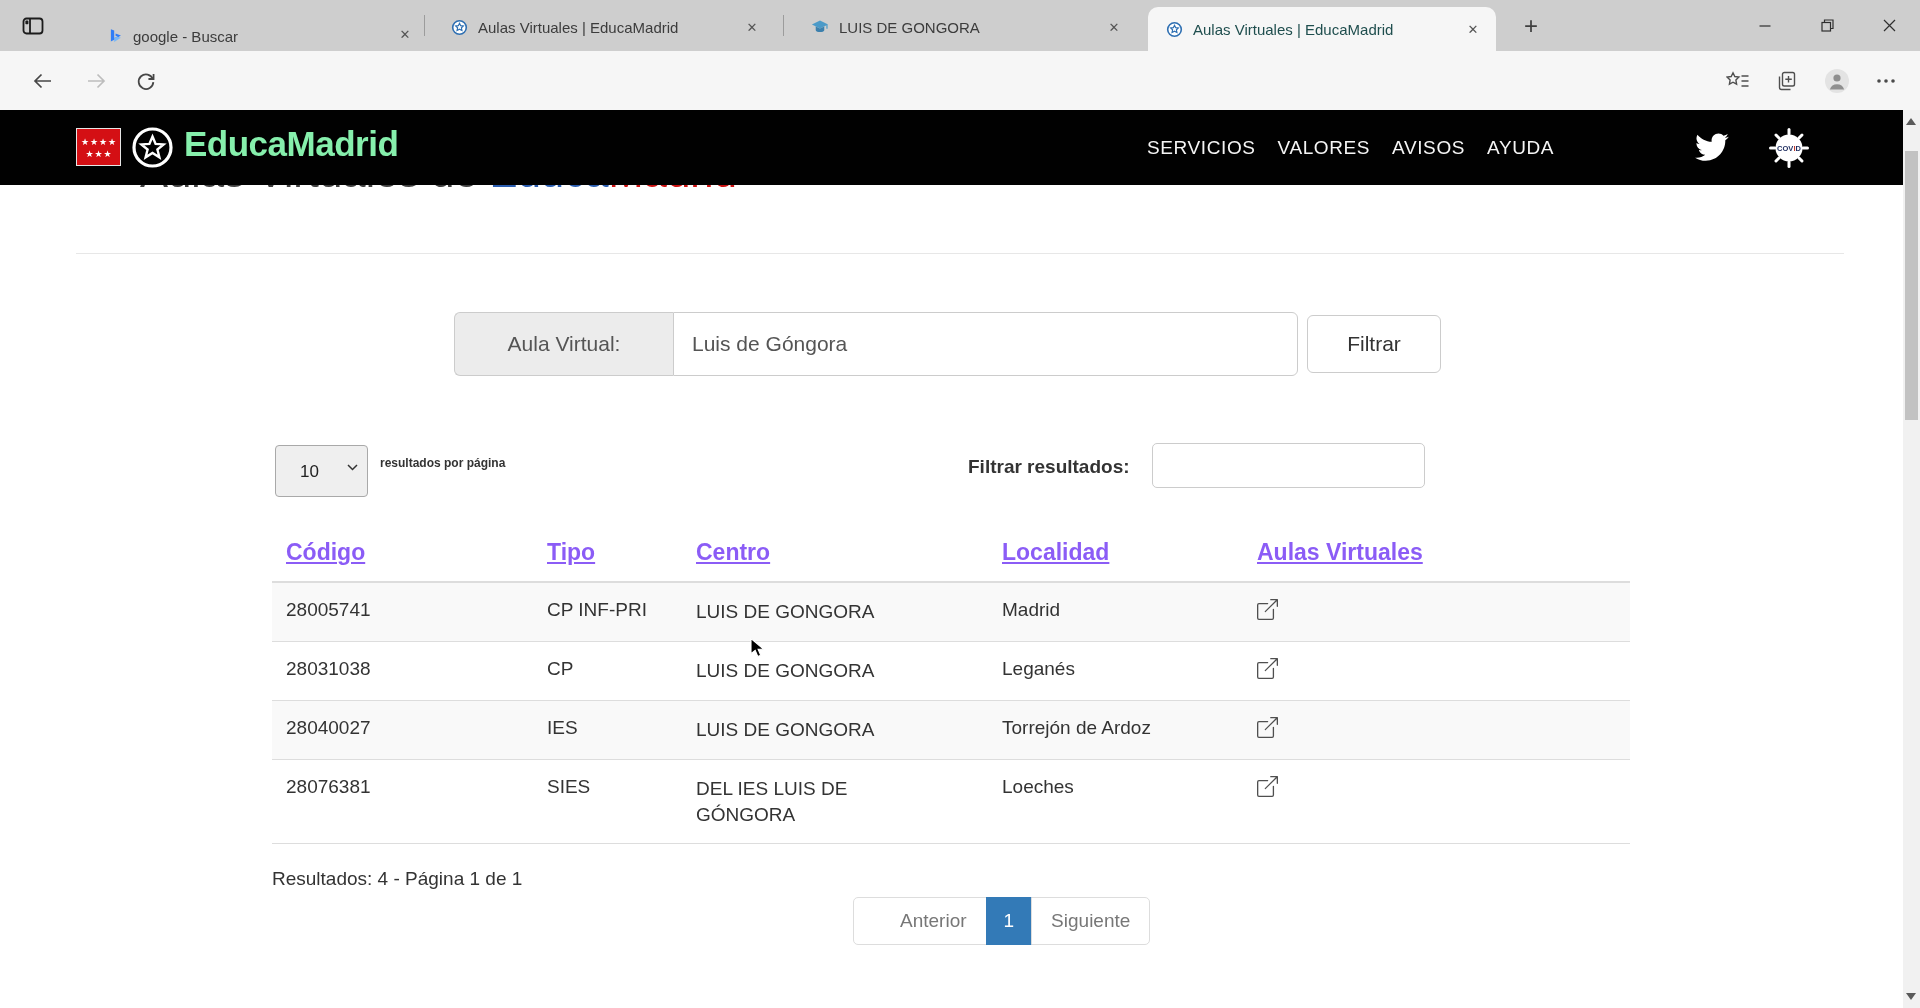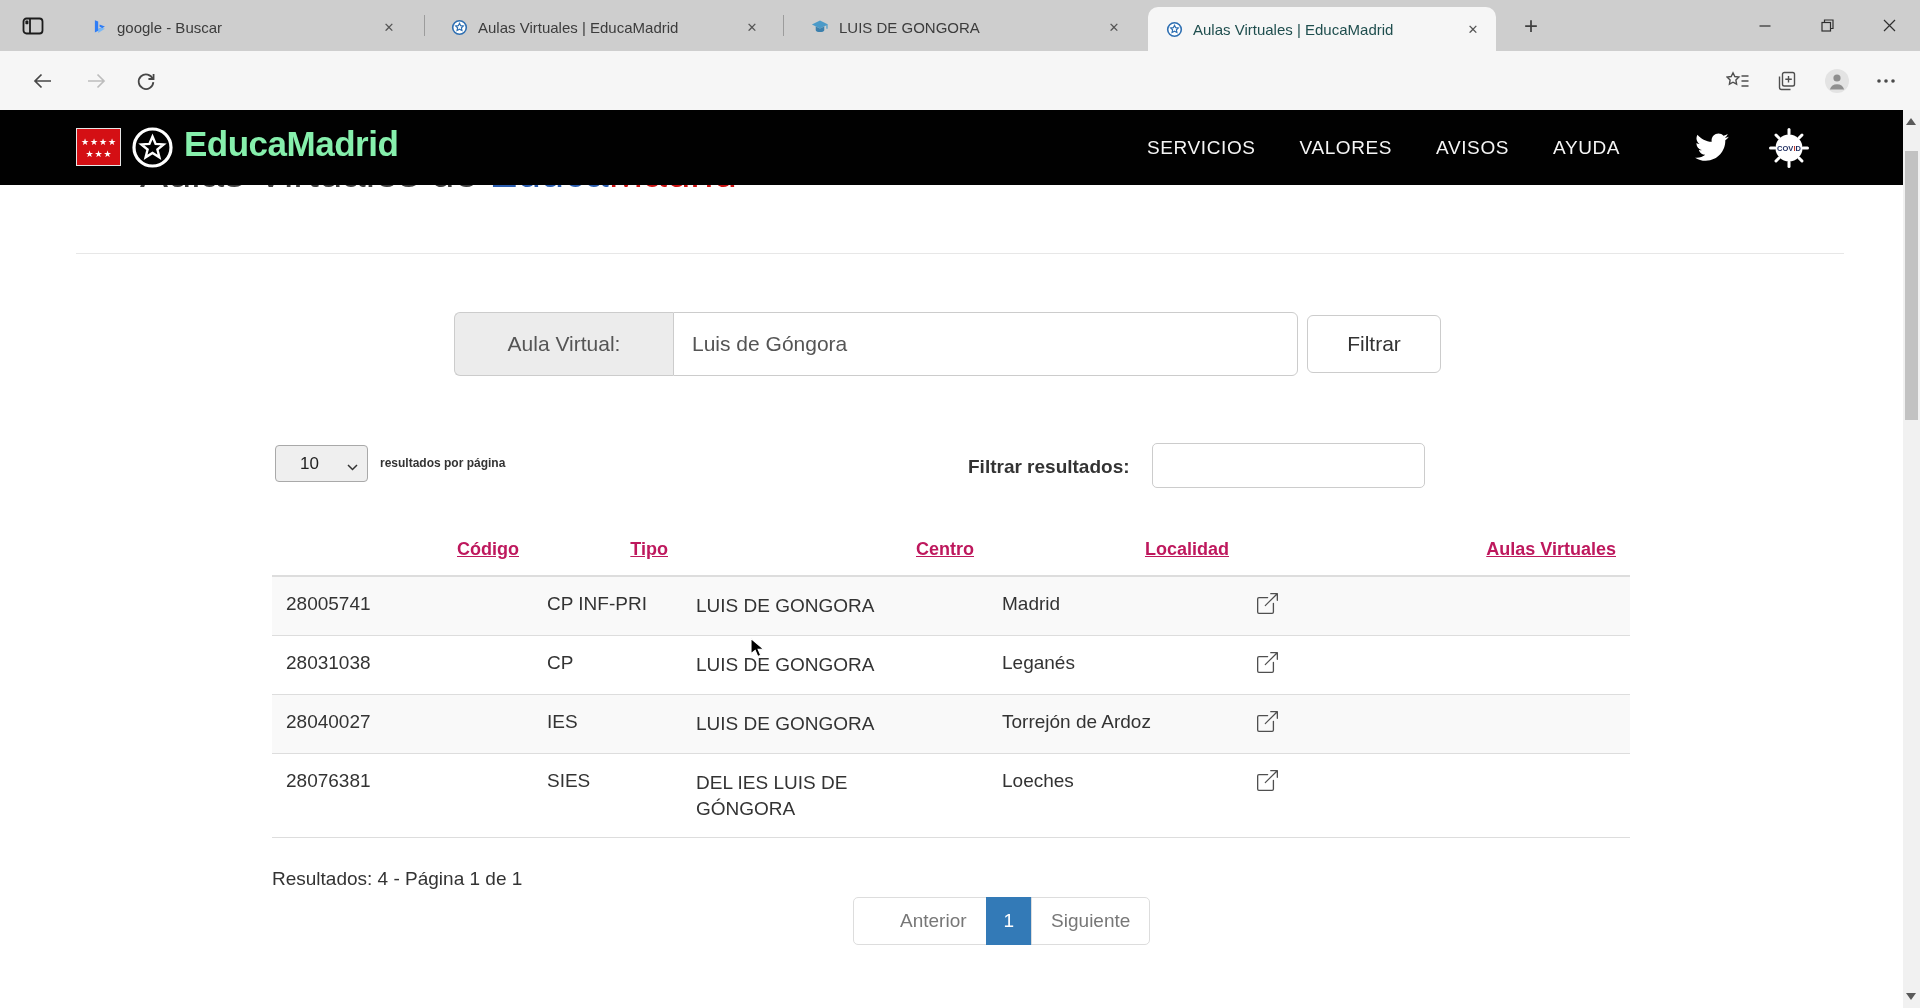--- a/index.html
+++ b/index.html
@@ -31,51 +31,51 @@
   .addressbar .url { margin-left:11px; font-size:17px; color:#2b2b2b; white-space:nowrap; }
   .ab-right { position:absolute; right:12px; top:0; height:38px; display:flex; align-items:center; gap:18px; }
   .tb-right { position:absolute; right:24px; top:12px; height:36px; display:flex; align-items:center; gap:26px; }
   .tbicon { cursor:pointer; }
 
   
   .siteheader { position:absolute; left:0; top:110px; width:1903px; height:75px; background:#010101; }
   .flag { position:absolute; left:76px; top:18px; width:45px; height:38px; background:#d40f14; border:1px solid #e6e6e6; }
   .logo-circle { position:absolute; left:130px; top:15px; }
   .brand { position:absolute; left:184px; top:14px; font-size:35px; font-weight:700; color:#86efac; letter-spacing:-0.5px; }
-  .mainnav { position:absolute; left:1147px; top:0; height:75px; display:flex; align-items:center; gap:44px; }
+  .mainnav { position:absolute; left:1147px; top:0; height:75px; display:flex; align-items:center; gap:22px; }
   .mainnav .navitem { font-size:19px; color:#f5f5f5; letter-spacing:0.6px; cursor:pointer; white-space:nowrap; }
   .hdr-twitter { position:absolute; left:1695px; top:23px; cursor:pointer; }
   .hdr-covid { position:absolute; left:1768px; top:17px; cursor:pointer; }
 
   
   .title-sliver { position:absolute; left:0; top:185px; width:1903px; height:14px; overflow:hidden; background:#fff; }
   .title-sliver .inner { position:absolute; left:140px; top:-36px; font-size:42px; font-weight:500; color:#3f3f3f; white-space:nowrap; }
   .title-sliver .educa { color:#2a5db0; }
   .title-sliver .madrid { color:#cc1111; }
   .cap-sliver { position:absolute; left:88px; top:185px; width:34px; height:8px; background:#9a9a9a; border-radius:2px; }
 
   .divider { position:absolute; left:76px; top:253px; width:1768px; height:0; border-top:1px solid #e7e7e7; }
 
   
   .search-label { position:absolute; left:454px; top:312px; width:219px; height:64px; background:#ececec; border:1px solid #ccc; border-right:none; border-radius:6px 0 0 6px; display:flex; align-items:center; justify-content:center; font-size:21px; color:#555; }
   .search-input { position:absolute; left:673px; top:312px; width:625px; height:64px; border:1px solid #ccc; border-radius:0 6px 6px 0; font-size:21px; color:#555; padding:0 18px; font-family:"Liberation Sans",sans-serif; outline:none; }
   .search-btn { position:absolute; left:1307px; top:315px; width:134px; height:58px; background:#fff; border:1px solid #ccc; border-radius:6px; font-size:21px; color:#333; font-family:"Liberation Sans",sans-serif; cursor:pointer; }
 
   
-  .select-wrap { position:absolute; left:275px; top:445px; width:93px; height:37px; }
+  .select-wrap { position:absolute; left:275px; top:445px; width:93px; height:52px; }
   .select-wrap select { width:100%; height:100%; appearance:none; -webkit-appearance:none; background:#efefef; border:1px solid #a9a9a9; border-radius:4px; font-size:17px; color:#222; padding:0 0 0 24px; font-family:"Liberation Sans",sans-serif; cursor:pointer; }
   .select-wrap .chev { position:absolute; right:10px; top:19px; pointer-events:none; }
   .perpage-label { position:absolute; left:380px; top:456px; font-size:12px; font-weight:700; color:#333; }
   .filter-label { position:absolute; left:968px; top:456px; font-size:19px; font-weight:700; color:#333; }
   .filter-input { position:absolute; left:1152px; top:443px; width:273px; height:45px; border:1px solid #ccc; border-radius:5px; font-size:18px; padding:0 12px; font-family:"Liberation Sans",sans-serif; outline:none; }
 
   
   .results-table { position:absolute; left:272px; top:527px; width:1358px; border-collapse:collapse; table-layout:fixed; }
   .results-table col.c1{width:261px}.results-table col.c2{width:149px}.results-table col.c3{width:306px}.results-table col.c4{width:255px}.results-table col.c5{width:387px}
-  .results-table th { text-align:right; font-size:18px; font-weight:700; color:#be185d; text-decoration:underline; padding:12px 14px 15px; border-bottom:2px solid #ddd; cursor:pointer; }
+  .results-table th { text-align:left; font-size:23px; font-weight:700; color:#8b5cf6; text-decoration:underline; padding:12px 14px 15px; border-bottom:2px solid #ddd; cursor:pointer; }
   .results-table td { font-size:19px; color:#333; padding:16px 14px; border-bottom:1px solid #ddd; vertical-align:top; }
   .results-table tbody tr:nth-child(odd) { background:#f9f9f9; }
   .cell-centro span { display:inline-block; max-width:215px; line-height:1.35; }
   .extlink { cursor:pointer; display:inline-block; }
 
   .results-summary { position:absolute; left:272px; top:868px; font-size:19px; color:#333; }
 
   
   .pagination { position:absolute; left:853px; top:897px; display:flex; }
   .page-item { font-size:19px; padding:12px 19px; border:1px solid #ddd; background:#fff; color:#777; cursor:pointer; }
@@ -96,21 +96,21 @@
 
 <div class="tabbar">
   <div class="tab-actions">
     <svg width="22" height="20" viewBox="0 0 22 20">
       <rect x="1.5" y="2.5" width="19" height="15" rx="3" fill="none" stroke="#1c1c1c" stroke-width="1.8"></rect>
       <line x1="8" y1="2.5" x2="8" y2="17.5" stroke="#1c1c1c" stroke-width="1.8"></line>
       <rect x="3.4" y="4.6" width="3" height="3.6" rx="0.8" fill="#1c1c1c"></rect>
     </svg>
   </div>
 
-  <div class="tab" style="left:72px; width:340px;">
+  <div class="tab" style="left:88px; width:340px;align-items:flex-end;">
     <svg width="17" height="17" viewBox="0 0 16 16">
       <path d="M4.6 1.2l3.1 1.1v7.2l3.2-1.3-1.9-.9V5.2l5 1.9c0 0-5.6 3.6-6.3 4-0.7.4-3.1 1.6-3.1 1.6z" fill="#2f7df6"></path>
       <path d="M7.7 9.5l3.2-1.3 3.1 1  -6.3 4z" fill="#7ab8f5"></path>
     </svg>
     <span class="title">google - Buscar</span>
     <span class="close">✕</span>
   </div>
   <div class="tabsep" style="left:424px;"></div>
 
   <div class="tab" style="left:433px; width:342px;">

